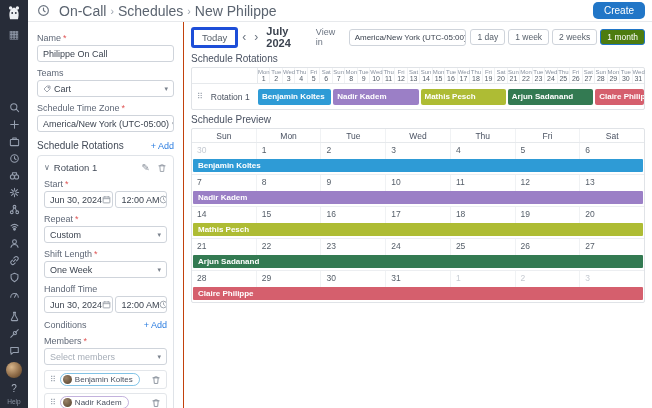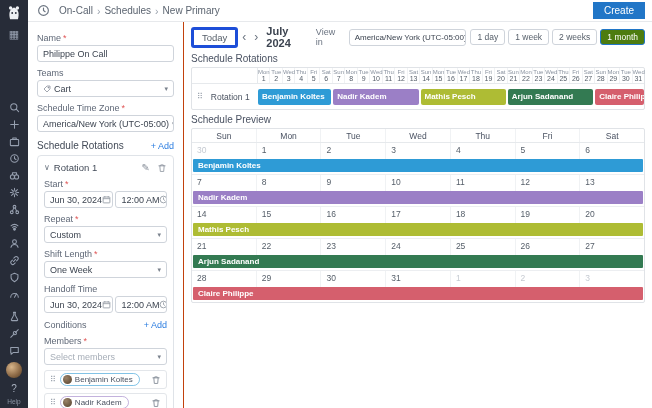--- a/index.html
+++ b/index.html
@@ -16,23 +16,23 @@
   .sb-bottom { margin-top: auto; display: flex; flex-direction: column; align-items: center; }
   .sb-avatar { width: 16px; height: 16px; border-radius: 50%; background: radial-gradient(circle at 35% 32%, #d8b58a, #8a6744 60%, #4d3a26); margin: 3px 0 2px; }
   .sb-q { font-size: 10px; color: #aab2c0; }
   .sb-help { font-size: 6.5px; color: #8a93a3; margin-top: 1px; }
 
   
   .right { flex: 1; min-width: 0; display: flex; flex-direction: column; }
   .topbar { height: 22px; flex-shrink: 0; border-bottom: 1px solid #e7e9ec; display: flex; align-items: center; padding: 0 7px 0 9px; }
   .bc-icon { width: 13px; height: 13px; color: #6b7480; margin-right: 5px; flex-shrink: 0; }
   .bc-icon svg { width: 13px; height: 13px; display: block; }
-  .bc-item { font-size: 10px; color: #5b6470; margin: 0 4px; cursor: pointer; white-space: nowrap; }
+  .bc-item { font-size: 14px; color: #5b6470; margin: 0 4px; cursor: pointer; white-space: nowrap; }
   .bc-sep { color: #9aa2ad; font-size: 10.5px; }
-  .create-btn { margin-left: auto; background: #2176c7; color: #fff; font-size: 10px; padding: 3px 11px; border-radius: 0; cursor: pointer; }
+  .create-btn { margin-left: auto; background: #2176c7; color: #fff; font-size: 10px; padding: 3px 11px; border-radius: 5px; cursor: pointer; }
 
   .body { flex: 1; min-height: 0; display: flex; }
 
   
   .form-panel { width: 156px; flex-shrink: 0; border-right: 1px solid #c2410c; padding: 5px 9px 0 9px; overflow: hidden; }
   .f-label { display: block; font-size: 9px; color: #5f6877; margin: 6px 0 2px; }
   .req { color: #e05656; margin-left: 2px; }
   .ctrl { border: 1px solid #cfd4db; border-radius: 3px; height: 17px; display: flex; align-items: center; padding: 0 5px; font-size: 9px; color: #3c4450; background: #fff; white-space: nowrap; overflow: hidden; }
   .ctrl .caret { margin-left: auto; color: #7a828d; font-size: 7px; padding-left: 3px; }
   .ctrl.placeholder { color: #a7aeb8; }
@@ -221,21 +221,21 @@
         <svg viewBox="0 0 16 16" fill="none" stroke="currentColor" stroke-width="1.4" stroke-linecap="round">
             <circle cx="8" cy="8" r="6"></circle>
             <path d="M8 5 V8 L10 9.5"></path>
           </svg>
       </span>
       <span style="display:flex;align-items:center">
           <span class="bc-item">On-Call</span>
           <span class="bc-sep">›</span>
           <span class="bc-item">Schedules</span>
           <span class="bc-sep">›</span>
-          <span class="bc-item">New Primary</span>
+          <span class="bc-item">New Philippe</span>
         </span>
       <span class="create-btn">Create</span>
     </div>
 
     <div class="body">
 
       <div class="form-panel">
         <label class="f-label"><span>Name</span><span class="req">*</span></label>
         <div class="ctrl">
             <span>Philippe On Call</span>

